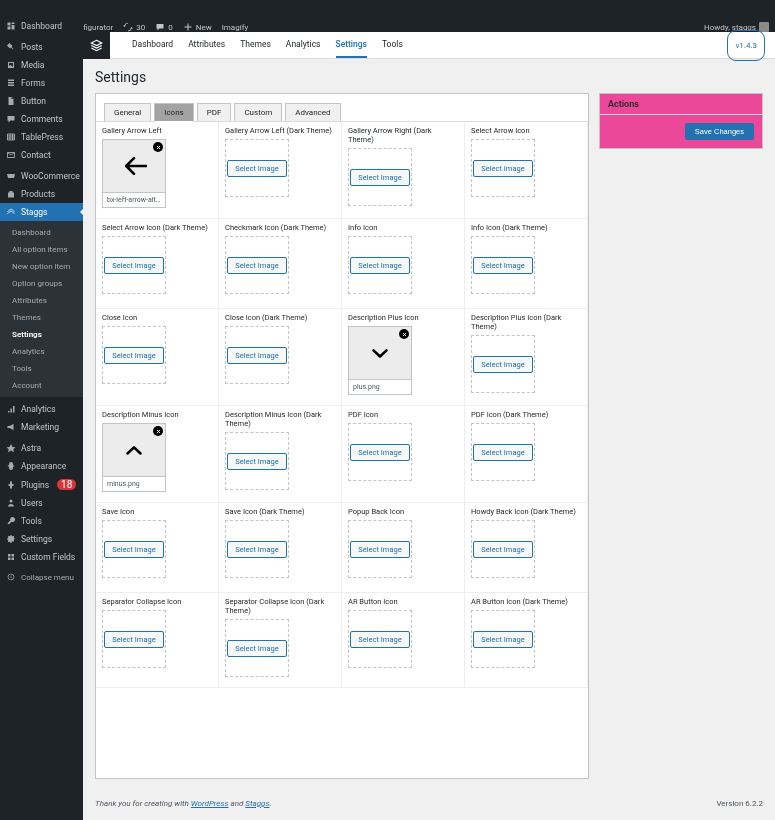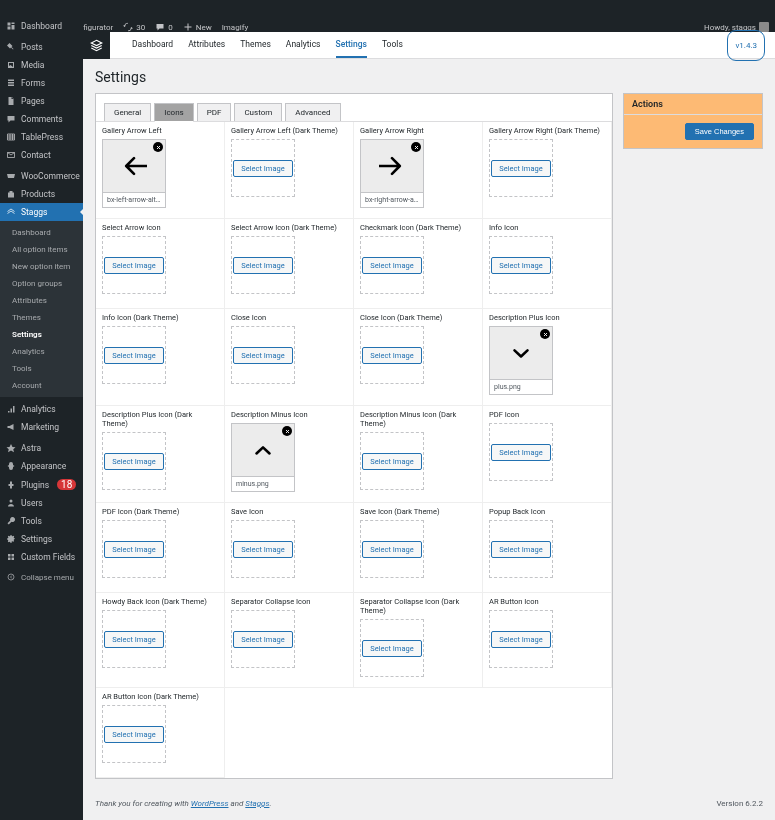--- a/index.html
+++ b/index.html
@@ -32,21 +32,21 @@
 #plugin-header .tabs { display: flex; flex: 1; gap: 15px; padding-left: 22px; align-items: center; height: 100%; }
 #plugin-header .tab { font-size: 8.5px; color: #1d2327; cursor: pointer; padding: 8px 0; border-bottom: 2px solid transparent; height: 100%; display: flex; align-items: center; }
 #plugin-header .tab.active { color: #2271b1; border-bottom-color: #2271b1; font-weight: 500; }
 #plugin-header .version { margin-right: 10px; font-size: 8px; color: #2271b1; border: 1px solid #2271b1; border-radius: 9px; padding: 10px 7px; }
 
 #wpbody-content { padding: 10px 12px 12px; }
 #page-title { font-size: 14px; font-weight: 400; margin-bottom: 8px; }
 
 .layout { display: flex; gap: 10px; align-items: flex-start; }
 .main-panel { flex: 1; background: #fff; border: 1px solid #c3c4c7; }
-.side-panel { width: 140px; background: #fdba74; border: 1px solid #c3c4c7; }
+.side-panel { width: 164px; background: #ec4899; border: 1px solid #c3c4c7; }
 
 .nav-tab-wrapper { padding: 8px 8px 0 8px; border-bottom: 1px solid #dcdcde; }
 .nav-tab { display: inline-block; padding: 4px 9px; margin-right: 3px; background: #f0f0f1; border: 1px solid #c3c4c7; border-bottom: none; font-size: 8px; cursor: pointer; position: relative; top: 1px; }
 .nav-tab.active { background: #a3a3a3; border-bottom: 1px solid #fff; }
 
 .icon-grid { display: grid; grid-template-columns: repeat(4, 1fr); }
 .icon-cell { border-right: 1px solid #eee; border-bottom: 1px solid #eee; padding: 4px 6px 10px; min-height: 90px; }
 .icon-cell h4 { font-size: 7.5px; font-weight: 400; margin-bottom: 4px; }
 .image-box { width: 64px; border: 1px solid #c3c4c7; background: #fff; }
 .image-box.has-image .thumb { position: relative; height: 52px; background: #ececec; display: flex; align-items: center; justify-content: center; }
@@ -134,21 +134,21 @@
     <div class="menu-top">
       <svg viewBox="0 0 20 20">
         <path d="M4 3h12v3H4zm0 5h12v3H4zm0 5h12v3H4z"></path>
       </svg>
       <span>Forms</span>
     </div>
     <div class="menu-top">
       <svg viewBox="0 0 20 20">
         <path d="M5 2h7l3 3v13H5zM11 2v4h4"></path>
       </svg>
-      <span>Pages</span>
+      <span>Button</span>
     </div>
     <div class="menu-top">
       <svg viewBox="0 0 20 20">
         <path d="M3 4h14v9H9l-4 4v-4H3z"></path>
       </svg>
       <span>Comments</span>
     </div>
     <div class="menu-top">
       <svg viewBox="0 0 20 20">
         <path fill="none" stroke="currentColor" stroke-width="1.5" d="M3 4h14v12H3zM3 8h14M3 12h14M8 4v12M13 4v12"></path>
@@ -297,36 +297,20 @@
                   </span>
                 </div>
                 <div class="filename">bx-left-arrow-alt...</div>
               </div>
             </div>
             <div class="icon-cell">
               <h4>Gallery Arrow Left (Dark Theme)</h4>
               <div class="image-box empty"><span class="button-secondary">Select Image</span></div>
             </div>
             <div class="icon-cell">
-              <h4>Gallery Arrow Right</h4>
-              <div class="image-box has-image">
-                <div class="thumb">
-                  <svg viewBox="0 0 60 60" fill="none" stroke="#000" stroke-width="6" stroke-linecap="round" stroke-linejoin="round">
-                    <path d="M0 30h45M30 12l18 18-18 18"></path>
-                  </svg>
-                  <span class="remove">
-                    <svg viewBox="0 0 10 10" fill="none" stroke="#fff" stroke-width="1.8">
-                      <path d="M2 2l6 6M8 2l-6 6"></path>
-                    </svg>
-                  </span>
-                </div>
-                <div class="filename">bx-right-arrow-al...</div>
-              </div>
-            </div>
-            <div class="icon-cell">
               <h4>Gallery Arrow Right (Dark Theme)</h4>
               <div class="image-box empty"><span class="button-secondary">Select Image</span></div>
             </div>
             <div class="icon-cell">
               <h4>Select Arrow Icon</h4>
               <div class="image-box empty"><span class="button-secondary">Select Image</span></div>
             </div>
             <div class="icon-cell">
               <h4>Select Arrow Icon (Dark Theme)</h4>
               <div class="image-box empty"><span class="button-secondary">Select Image</span></div>

